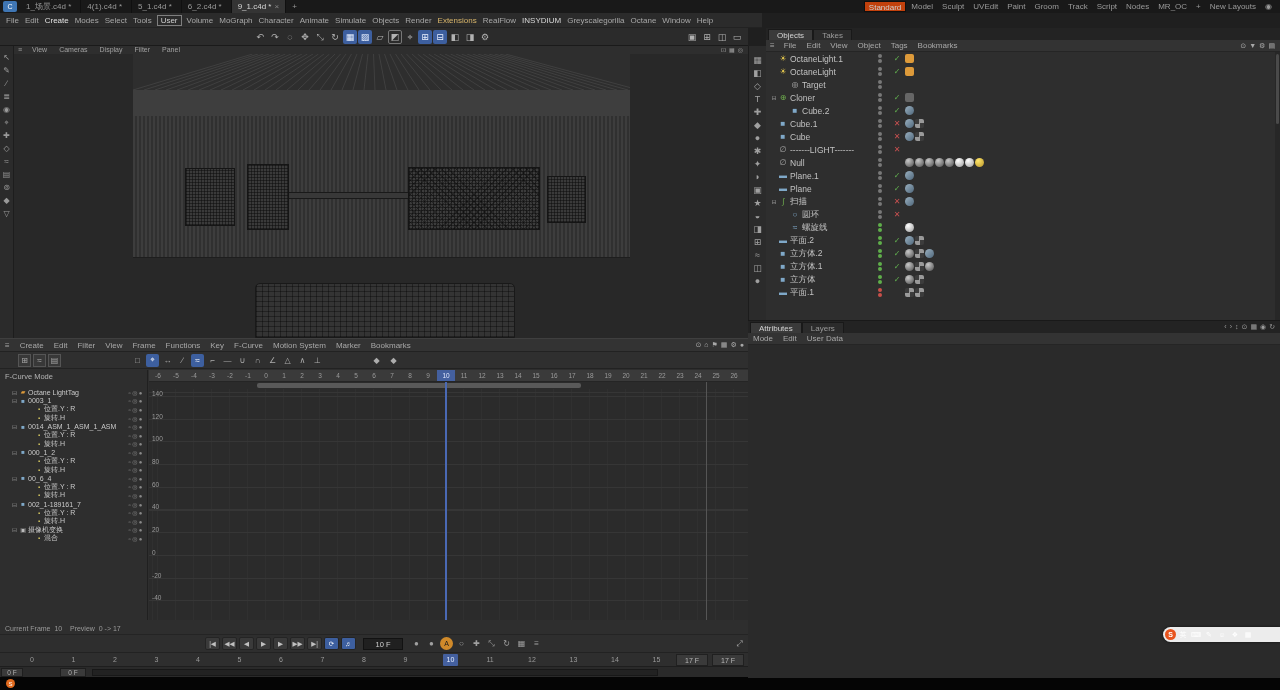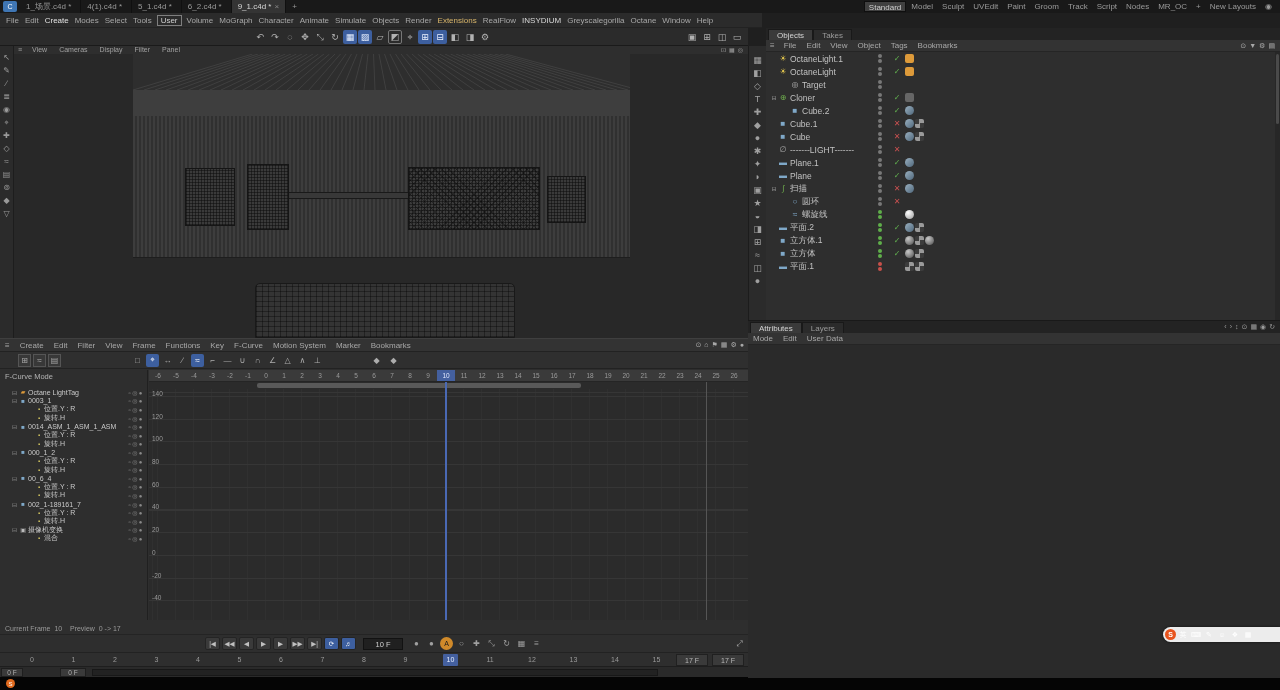--- a/index.html
+++ b/index.html
@@ -10,21 +10,21 @@
 
 
 .titlebar{left:0;top:0;width:1280px;height:13px;background:#191919;display:flex;align-items:center;font-size:8px;color:#9a9a9a}
 .applogo{width:14px;height:11px;margin:0 3px;background:#3f76b4;color:#fff;font-size:7px;border-radius:2px;display:inline-flex;align-items:center;justify-content:center}
 .ftab{display:flex;align-items:center;gap:3px;padding:0 6px;height:18px;border-right:1px solid #101010;white-space:nowrap}
 .ftab.active{background:#343434;color:#d8d8d8}
 .ftab-close{color:#888}
 .ftab-add{padding:0 6px}
 .layouts{margin-left:auto;display:flex;align-items:center;gap:1px;padding-right:4px}
 .ltab{padding:0 4px;height:11px;line-height:11px;white-space:nowrap}
-.ltab.active{background:#404040;border:1px solid #0f0f0f;color:#cfcfcf}
+.ltab.active{background:#c2410c;border:1px solid #0f0f0f;color:#cfcfcf}
 
 
 .menubar{left:0;top:13px;width:762px;height:15px;background:#2b2b2b;display:flex;align-items:center;font-size:8px;color:#a8a8a8;padding-left:3px;border-bottom:1px solid #222;overflow:hidden}
 .mitem{padding:0 3px;white-space:nowrap}
 .mitem.bright{color:#e2e2e2}
 .mitem.boxed{border:1px solid #7f7f7f;margin:0 2px;color:#d0d0d0}
 .mitem.accent{color:#d8b56a}
 .mitem.accent2{color:#d8d8d8}
 
 
@@ -1033,20 +1033,46 @@
         <span class="oexp"></span>
         <span class="oicon i-null"></span>
         <span class="oname">-------LIGHT-------</span>
         <span class="odots dots-default"></span>
         <span class="ostate x"></span>
         <span class="otags">
           
         </span>
       </div>
 
+      <div class="orow ind0">
+        <span class="oexp"></span>
+        <span class="oicon i-null"></span>
+        <span class="oname">Null</span>
+        <span class="odots dots-default"></span>
+        <span class="ostate none"></span>
+        <span class="otags">
+
+            <span class="otag mat"></span>
+
+            <span class="otag mat"></span>
+
+            <span class="otag mat"></span>
+
+            <span class="otag mat"></span>
+
+            <span class="otag mat"></span>
+
+            <span class="otag mat-white"></span>
+
+            <span class="otag mat-white"></span>
+
+            <span class="otag mat-yellow"></span>
+
+        </span>
+      </div>
 
       <div class="orow ind0">
         <span class="oexp"></span>
         <span class="oicon i-plane"></span>
         <span class="oname">Plane.1</span>
         <span class="odots dots-default"></span>
         <span class="ostate check"></span>
         <span class="otags">
 
             <span class="otag phong"></span>
@@ -1112,20 +1138,36 @@
         <span class="ostate check"></span>
         <span class="otags">
 
             <span class="otag phong"></span>
 
             <span class="otag checker"></span>
 
         </span>
       </div>
 
+      <div class="orow ind0">
+        <span class="oexp"></span>
+        <span class="oicon i-cube"></span>
+        <span class="oname">立方体.2</span>
+        <span class="odots dots-green"></span>
+        <span class="ostate check"></span>
+        <span class="otags">
+
+            <span class="otag mat"></span>
+
+            <span class="otag checker"></span>
+
+            <span class="otag phong"></span>
+
+        </span>
+      </div>
 
       <div class="orow ind0">
         <span class="oexp"></span>
         <span class="oicon i-cube"></span>
         <span class="oname">立方体.1</span>
         <span class="odots dots-green"></span>
         <span class="ostate check"></span>
         <span class="otags">
 
             <span class="otag mat"></span>

